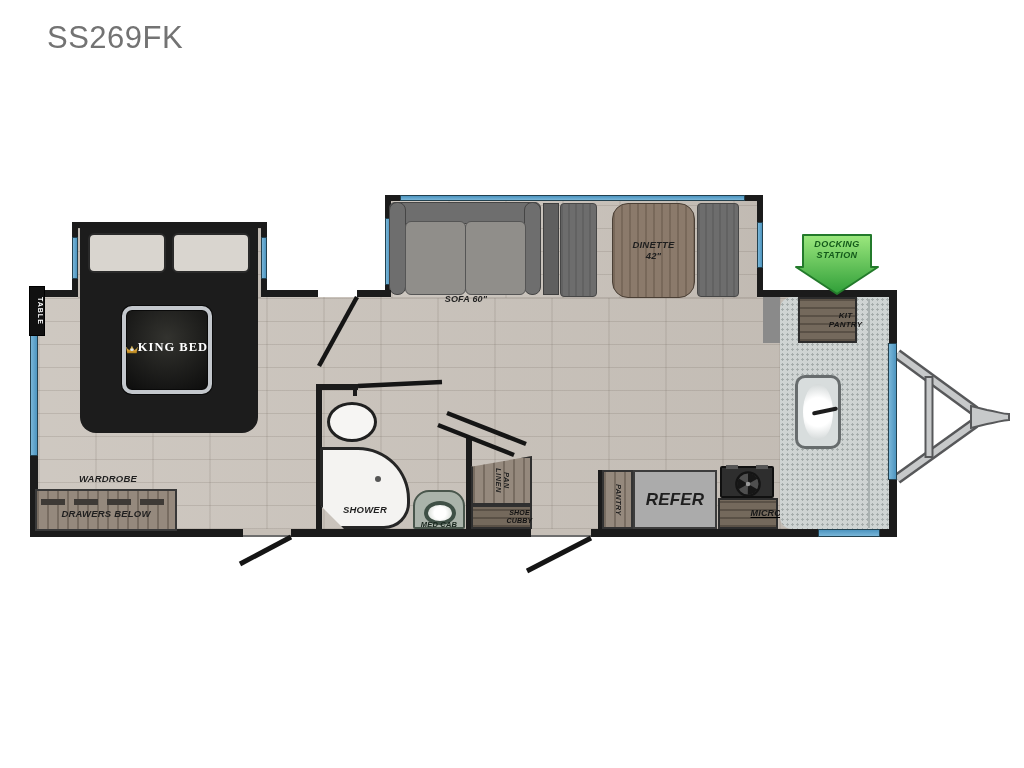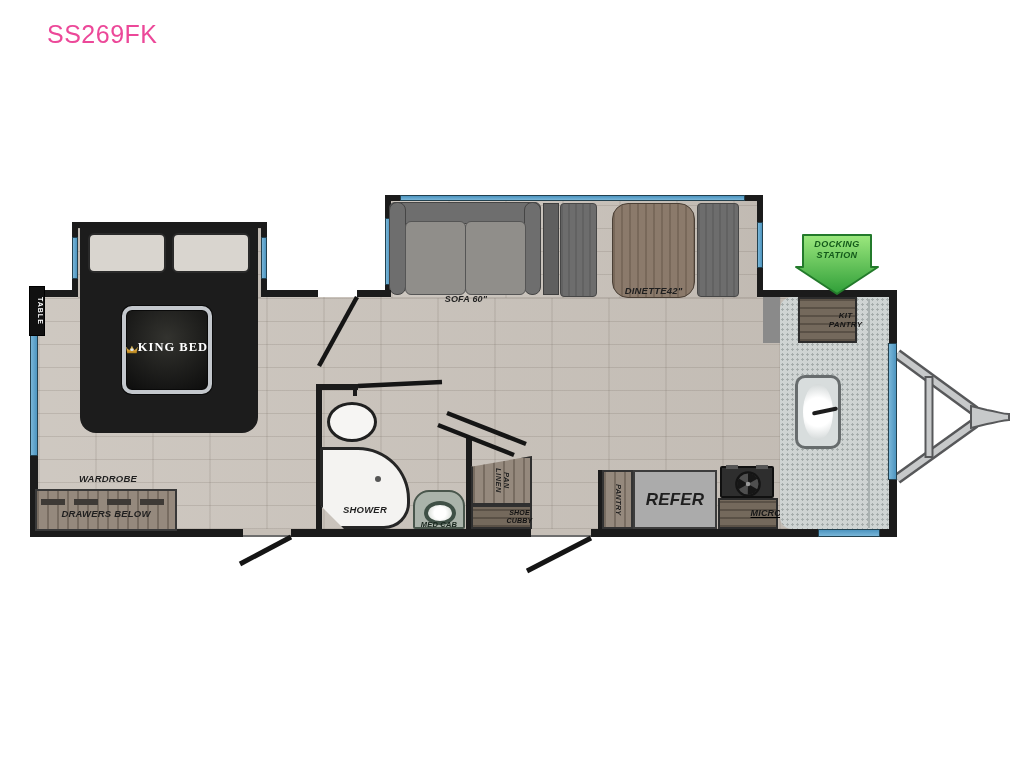--- a/index.html
+++ b/index.html
@@ -2,21 +2,21 @@
 <html><head>
 <meta charset="utf-8">
 <style>
   html,body { margin:0; padding:0; background:#ffffff; }
   .canvas {
     position:relative; width:1024px; height:768px; overflow:hidden;
     background:#ffffff; font-family:"Liberation Sans", sans-serif;
   }
   .abs { position:absolute; }
   .title {
-    left:47px; top:20px; font-size:25px; font-weight:500; color:#ec4899;
+    left:47px; top:20px; font-size:31px; font-weight:500; color:#737373;
     letter-spacing:0.5px;
   }
   
   .floor {
     background-color:#c9c2ba;
     background-image:
       repeating-linear-gradient(0deg, rgba(92,82,72,0.16) 0 1px, transparent 1px 23px),
       repeating-linear-gradient(90deg, rgba(92,82,72,0.10) 0 2px, transparent 2px 57px),
       linear-gradient(90deg, rgba(255,255,255,0.10), rgba(0,0,0,0.04));
   }
@@ -62,21 +62,21 @@
     font-family:"Liberation Serif", serif; font-weight:bold; color:#ffffff;
     font-size:12.5px; letter-spacing:1px; padding-bottom:6px; white-space:nowrap;
   }
   .sofa-part { box-sizing:border-box; }
   .bench { background:#6d6d6d; border:1px solid #474747; border-radius:4px; box-sizing:border-box;
     background-image:repeating-linear-gradient(90deg, rgba(0,0,0,0.10) 0 2px, transparent 2px 7px); }
   .dtable {
     background-color:#8b7a6b;
     background-image:repeating-linear-gradient(90deg, rgba(55,42,30,0.22) 0 2px, transparent 2px 8px);
     border:1px solid #4a3f35; border-radius:16px; box-sizing:border-box;
-    display:flex; flex-direction:row; align-items:flex-end; justify-content:center;
+    display:flex; flex-direction:column; align-items:center; justify-content:center;
   }
   .shower {
     background:#f4f3f1; border:3px solid #262626; box-sizing:border-box;
     border-radius:2px 52px 26px 2px;
     clip-path:polygon(0 0, 100% 0, 100% 100%, 24px 100%, 0 calc(100% - 24px));
   }
   .toilet { background:#f6f5f3; border:3px solid #202020; border-radius:50%; box-sizing:border-box; }
   .vanity { background:#aab3aa; border:2px solid #49564c; border-radius:16px 16px 2px 2px; box-sizing:border-box; }
   .vanity-ring { border:4px solid #3f5046; border-radius:50%;
     background:radial-gradient(circle, #ffffff 40%, #cdd4cd 100%); box-sizing:border-box; }

